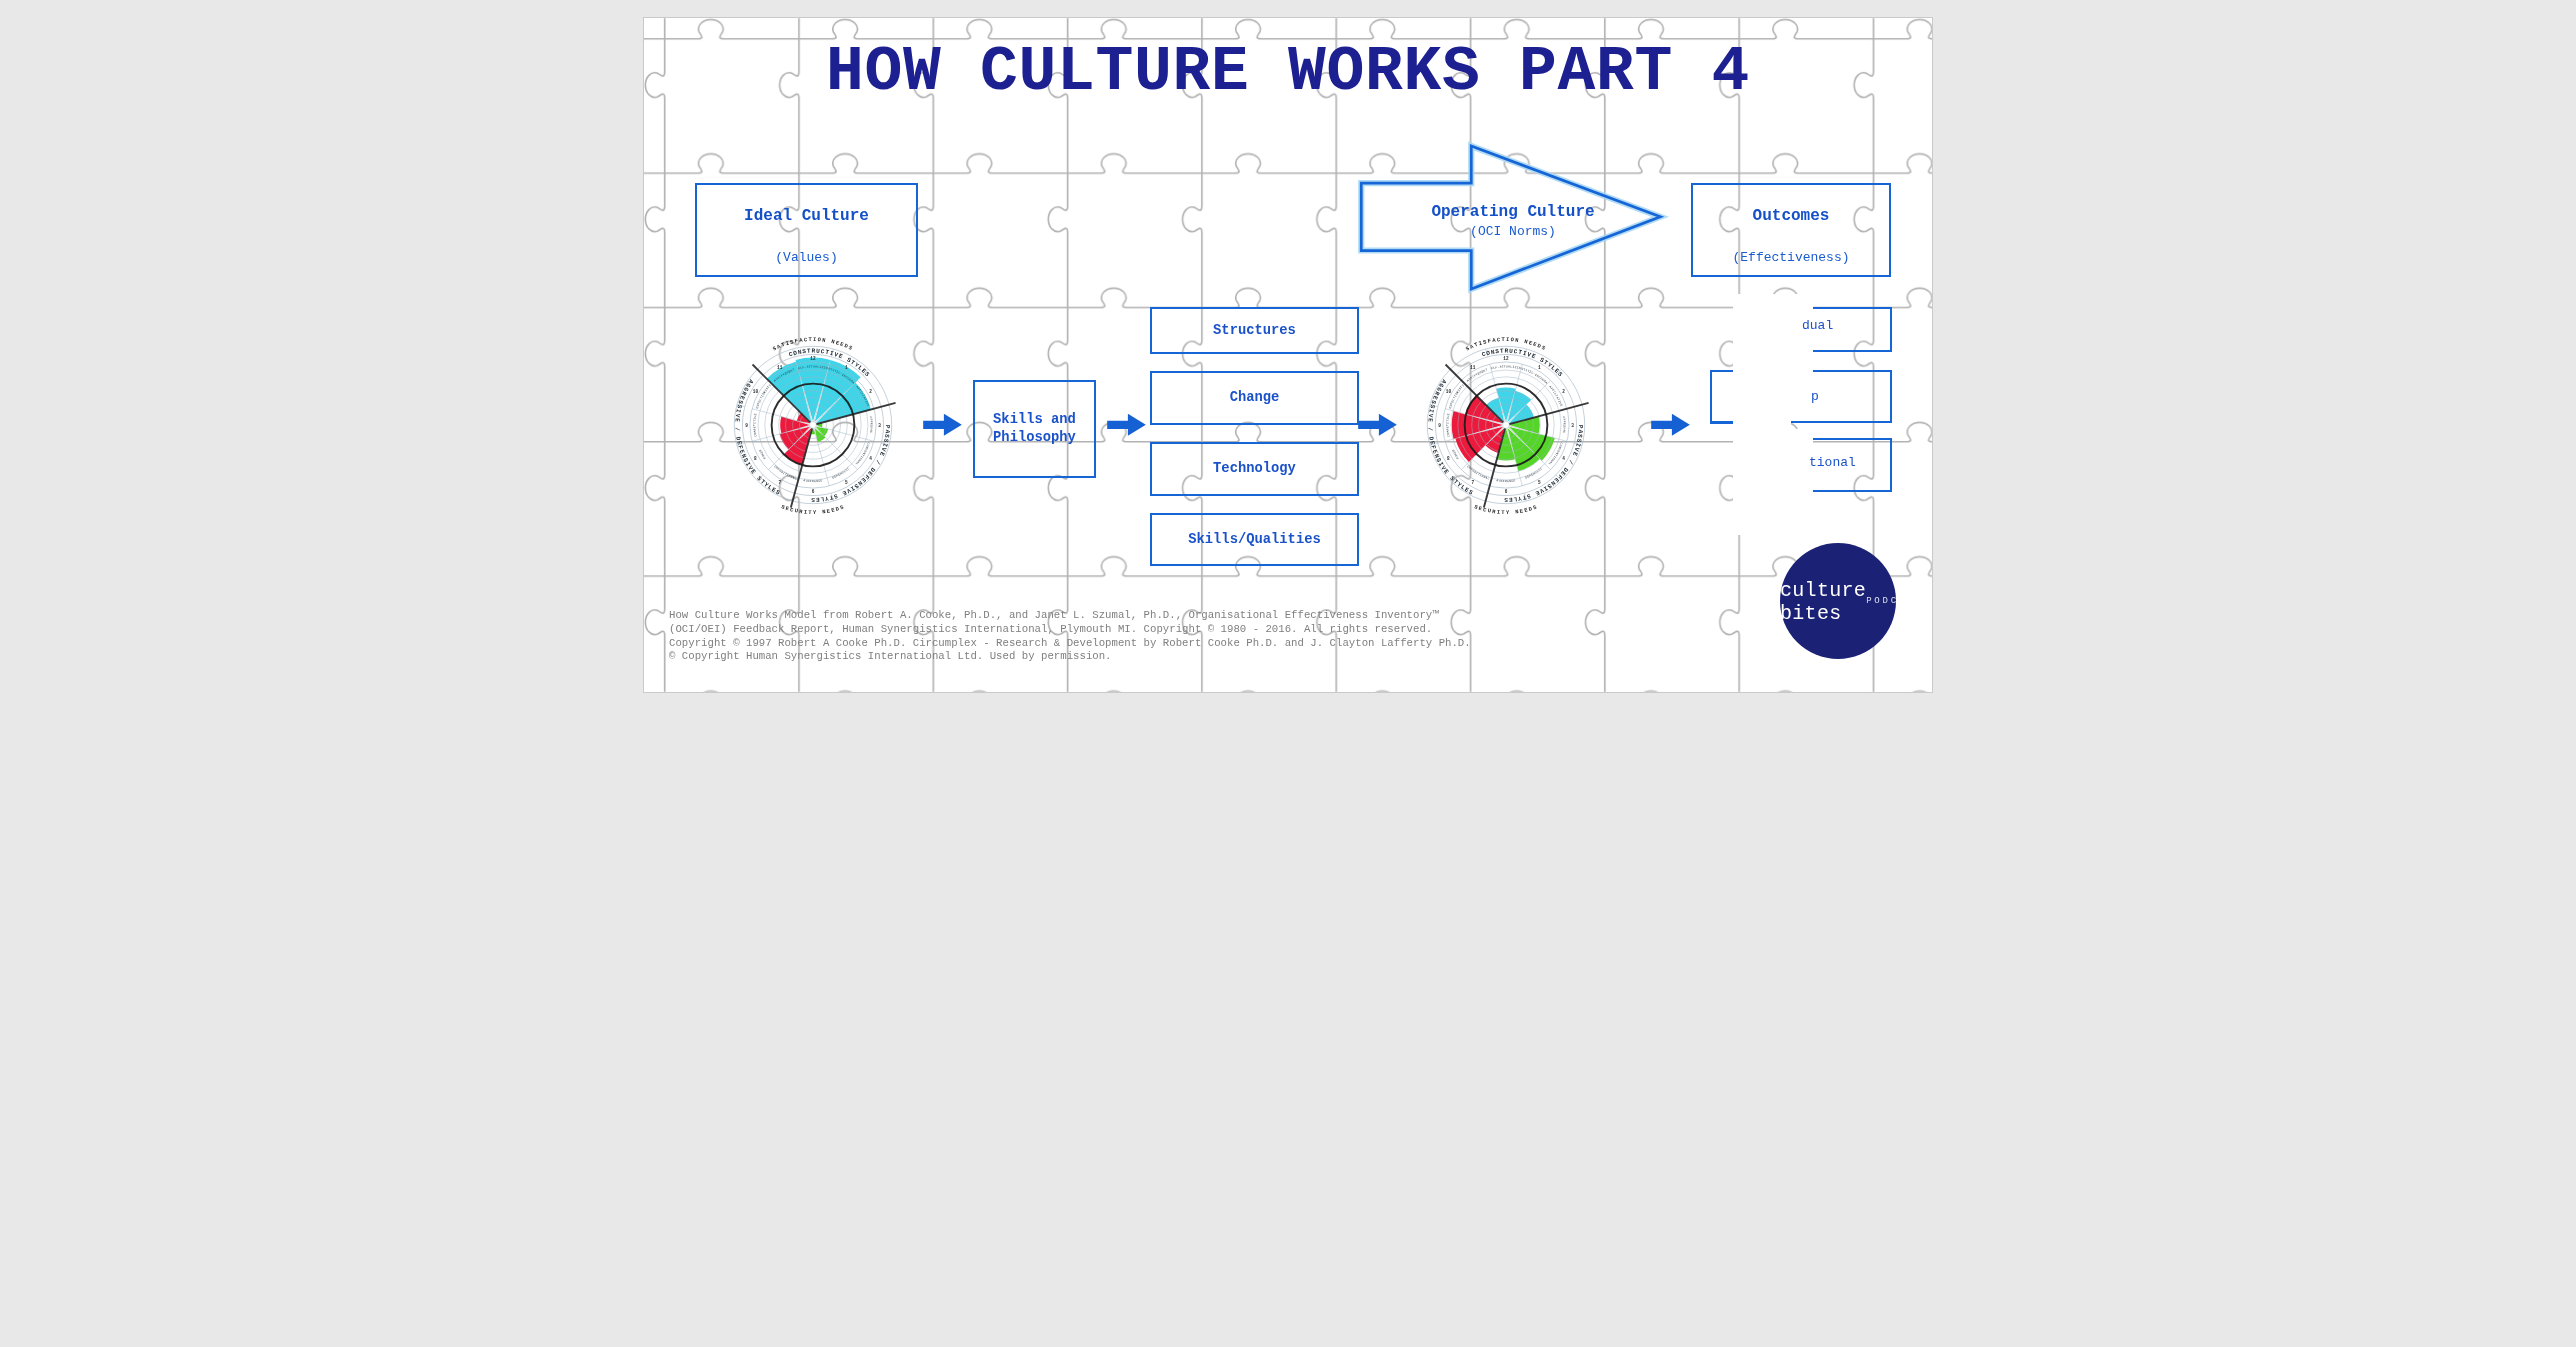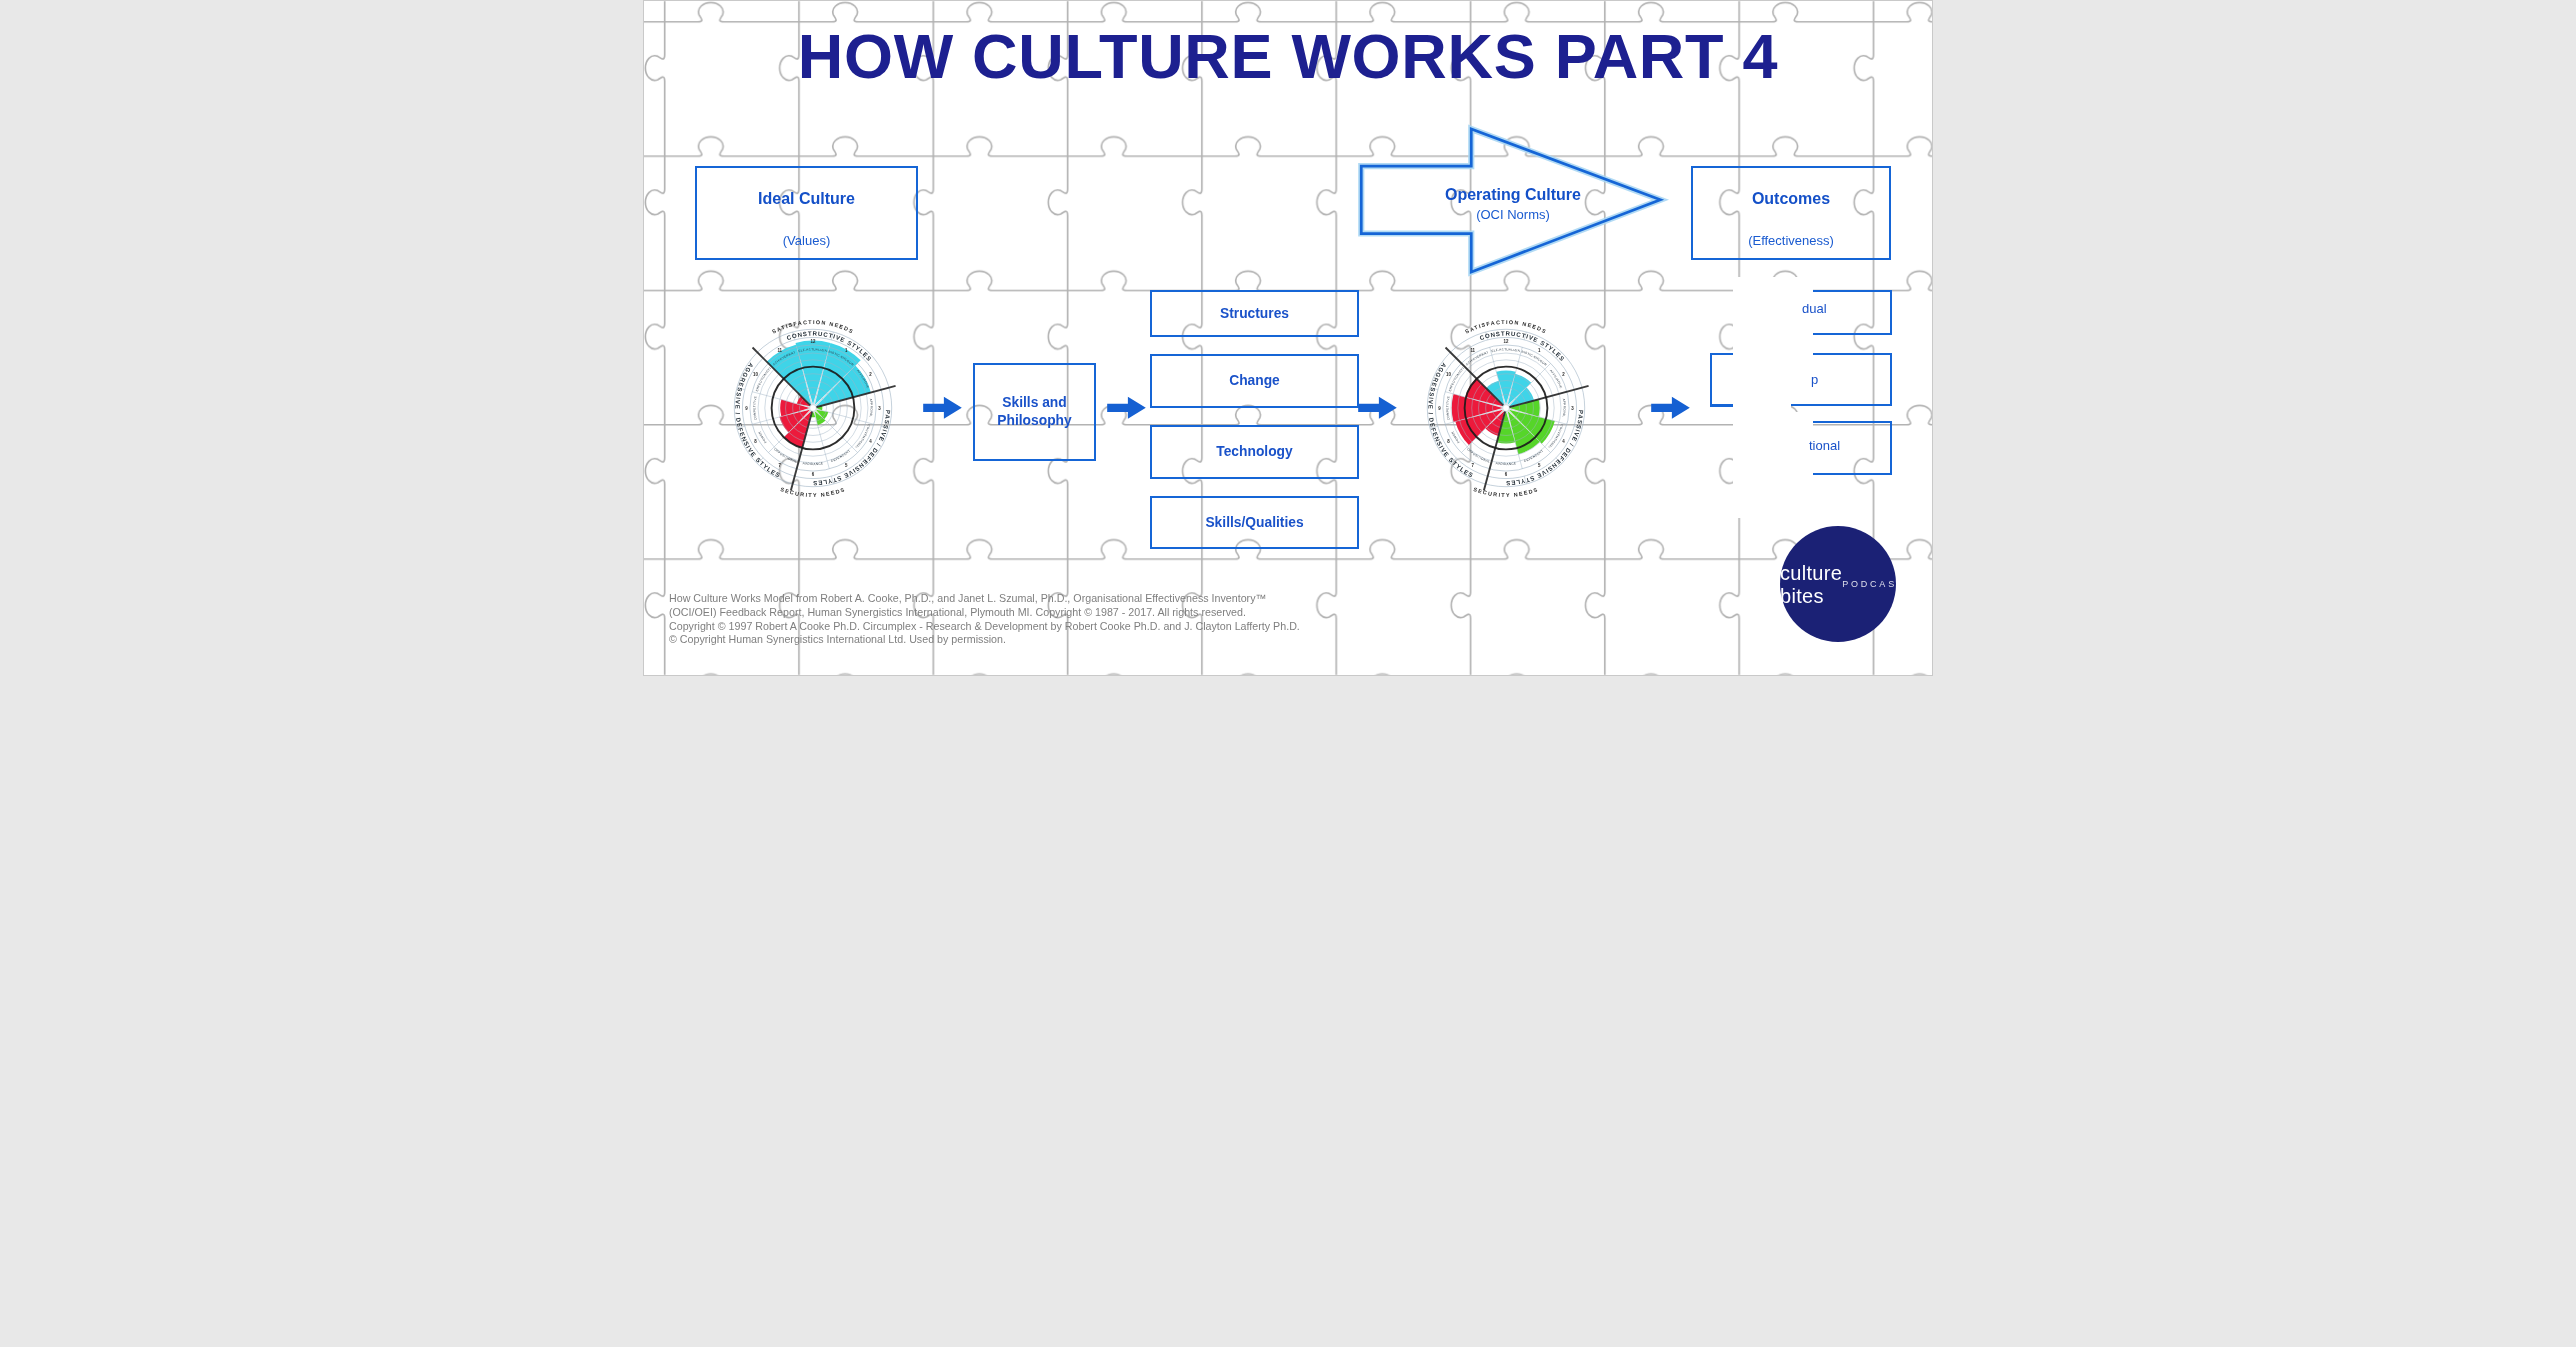--- a/index.html
+++ b/index.html
@@ -1,17 +1,17 @@
 <!DOCTYPE html>
 <html style="font-size:11px"><head>
 <meta charset="utf-8">
 <style>
   html,body{margin:0;padding:0;background:#e8e8e8;}
-  .page{position:relative;width:1288px;height:674px;margin:0 auto;background:#ffffff;
-        border:1.4px solid #c9c9c9;overflow:hidden;font-family:Liberation Sans, sans-serif;}
+  .page{position:relative;width:1288px;height:674px;margin:17px auto;background:#ffffff;
+        border:1.4px solid #c9c9c9;overflow:hidden;font-family:Liberation Mono, monospace;}
   .bg-puzzle{position:absolute;left:0;top:0;z-index:0;}
   .page-title{position:absolute;left:0;top:19px;width:100%;text-align:center;z-index:2;
       font-size:63px;font-weight:600;letter-spacing:0.7px;color:#1d2090;white-space:nowrap;}
   .hbox{position:absolute;border:2.8px solid #1565d6;background:transparent;z-index:2;
       display:flex;flex-direction:column;align-items:center;justify-content:flex-start;text-align:center;gap:24px;}
   .hbox .main{font-size:16px;font-weight:700;color:#1450c8;margin-top:20.7px;line-height:1.25;}
   .hbox .sub{font-size:13px;font-weight:400;color:#1a5bd0;line-height:1.3;}
   .midbox{position:absolute;border:2.4px solid #1565d6;z-index:2;display:flex;align-items:center;justify-content:center;}
   .midbox .lbl{font-size:13.8px;font-weight:700;color:#1a52c9;text-align:center;line-height:1.3;}
   .rbox{position:absolute;border:2.4px solid #1565d6;z-index:1;}
@@ -332,21 +332,21 @@
   <div class="occ" style="left:1089px;top:276px;width:80px;height:126px;"></div>
   <div class="occ" style="left:1089px;top:402px;width:58px;height:9px;"></div>
   <div class="occ" style="left:1089px;top:411px;width:80px;height:106px;"></div>
 
   <span class="frag" style="left:1158px;top:300px;">dual</span>
   <span class="frag" style="left:1167px;top:371px;">p</span>
   <span class="frag" style="left:1165px;top:437px;">tional</span>
 
   <div class="copyright">
     <div>How Culture Works Model from Robert A. Cooke, Ph.D., and Janet L. Szumal, Ph.D., Organisational Effectiveness Inventory™</div>
-    <div>(OCI/OEI) Feedback Report, Human Synergistics International, Plymouth MI. Copyright © 1987 - 2017. All rights reserved.</div>
+    <div>(OCI/OEI) Feedback Report, Human Synergistics International, Plymouth MI. Copyright © 1980 - 2016. All rights reserved.</div>
     <div>Copyright © 1997 Robert A Cooke Ph.D. Circumplex - Research &amp; Development by Robert Cooke Ph.D. and J. Clayton Lafferty Ph.D.</div>
     <div>© Copyright Human Synergistics International Ltd. Used by permission.</div>
   </div>
 
   <div class="logo">
     <svg width="32" height="45" viewBox="0 0 44 64" style="margin-top:18px;">
       <rect x="14" y="3" width="16" height="30" rx="8" fill="none" stroke="#ffffff" stroke-width="2.6"></rect>
       <path d="M14,20 v5 a8,8 0 0 0 16,0 v-5 z" fill="#ffffff"></path>
       <g stroke="#ffffff" stroke-width="1.3">
         <line x1="22" y1="7" x2="22" y2="18"></line>

